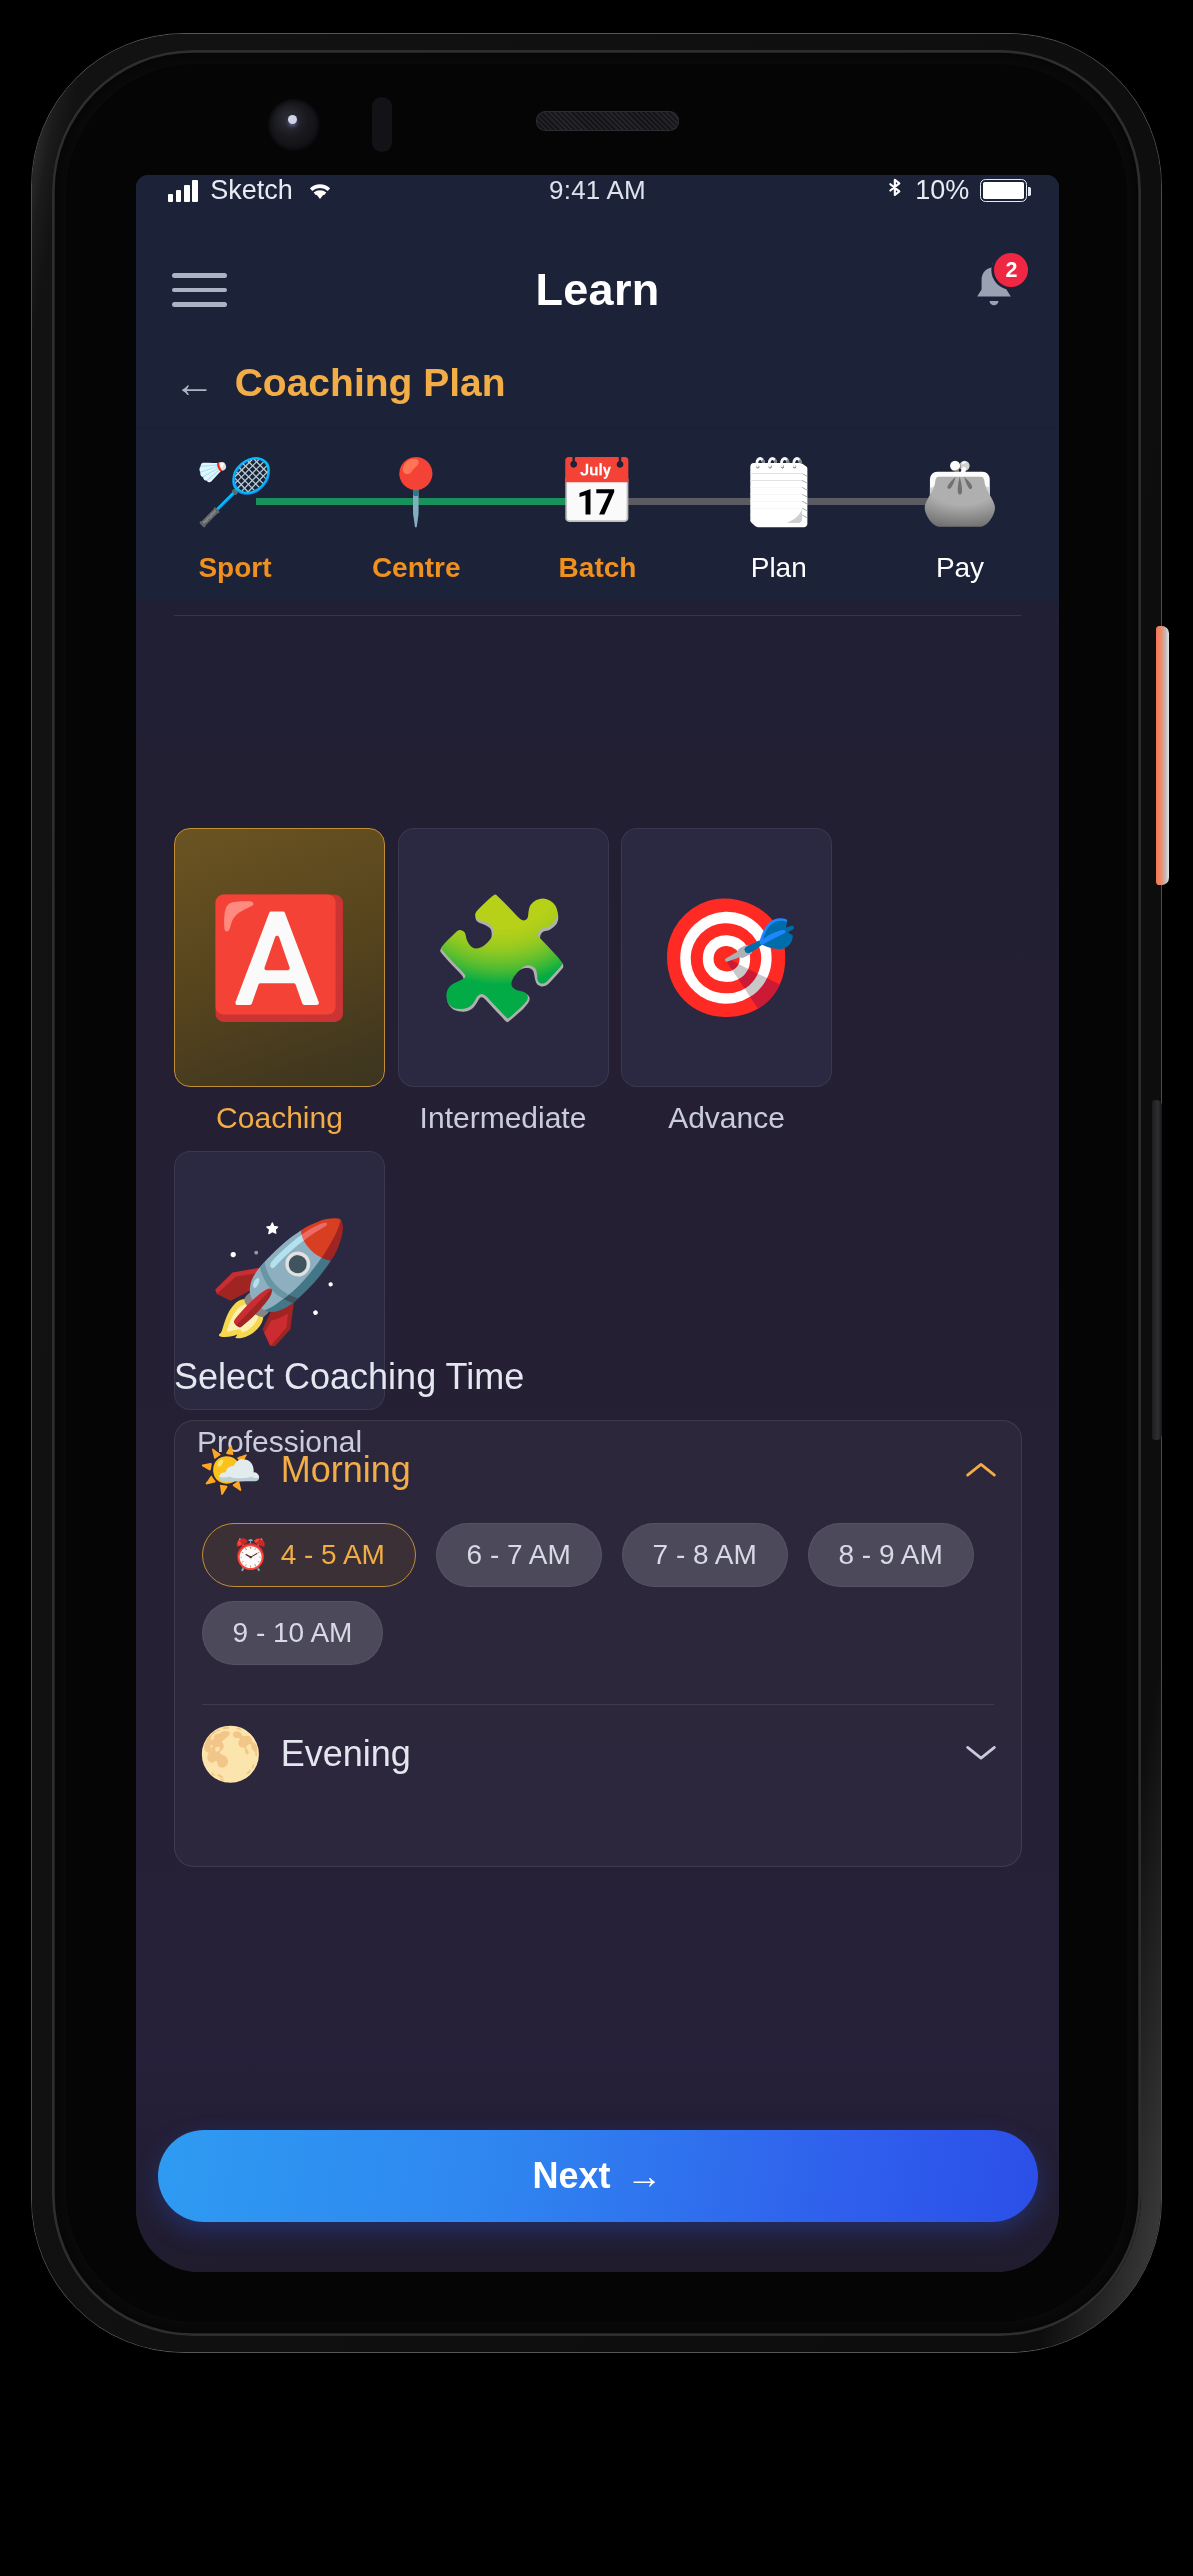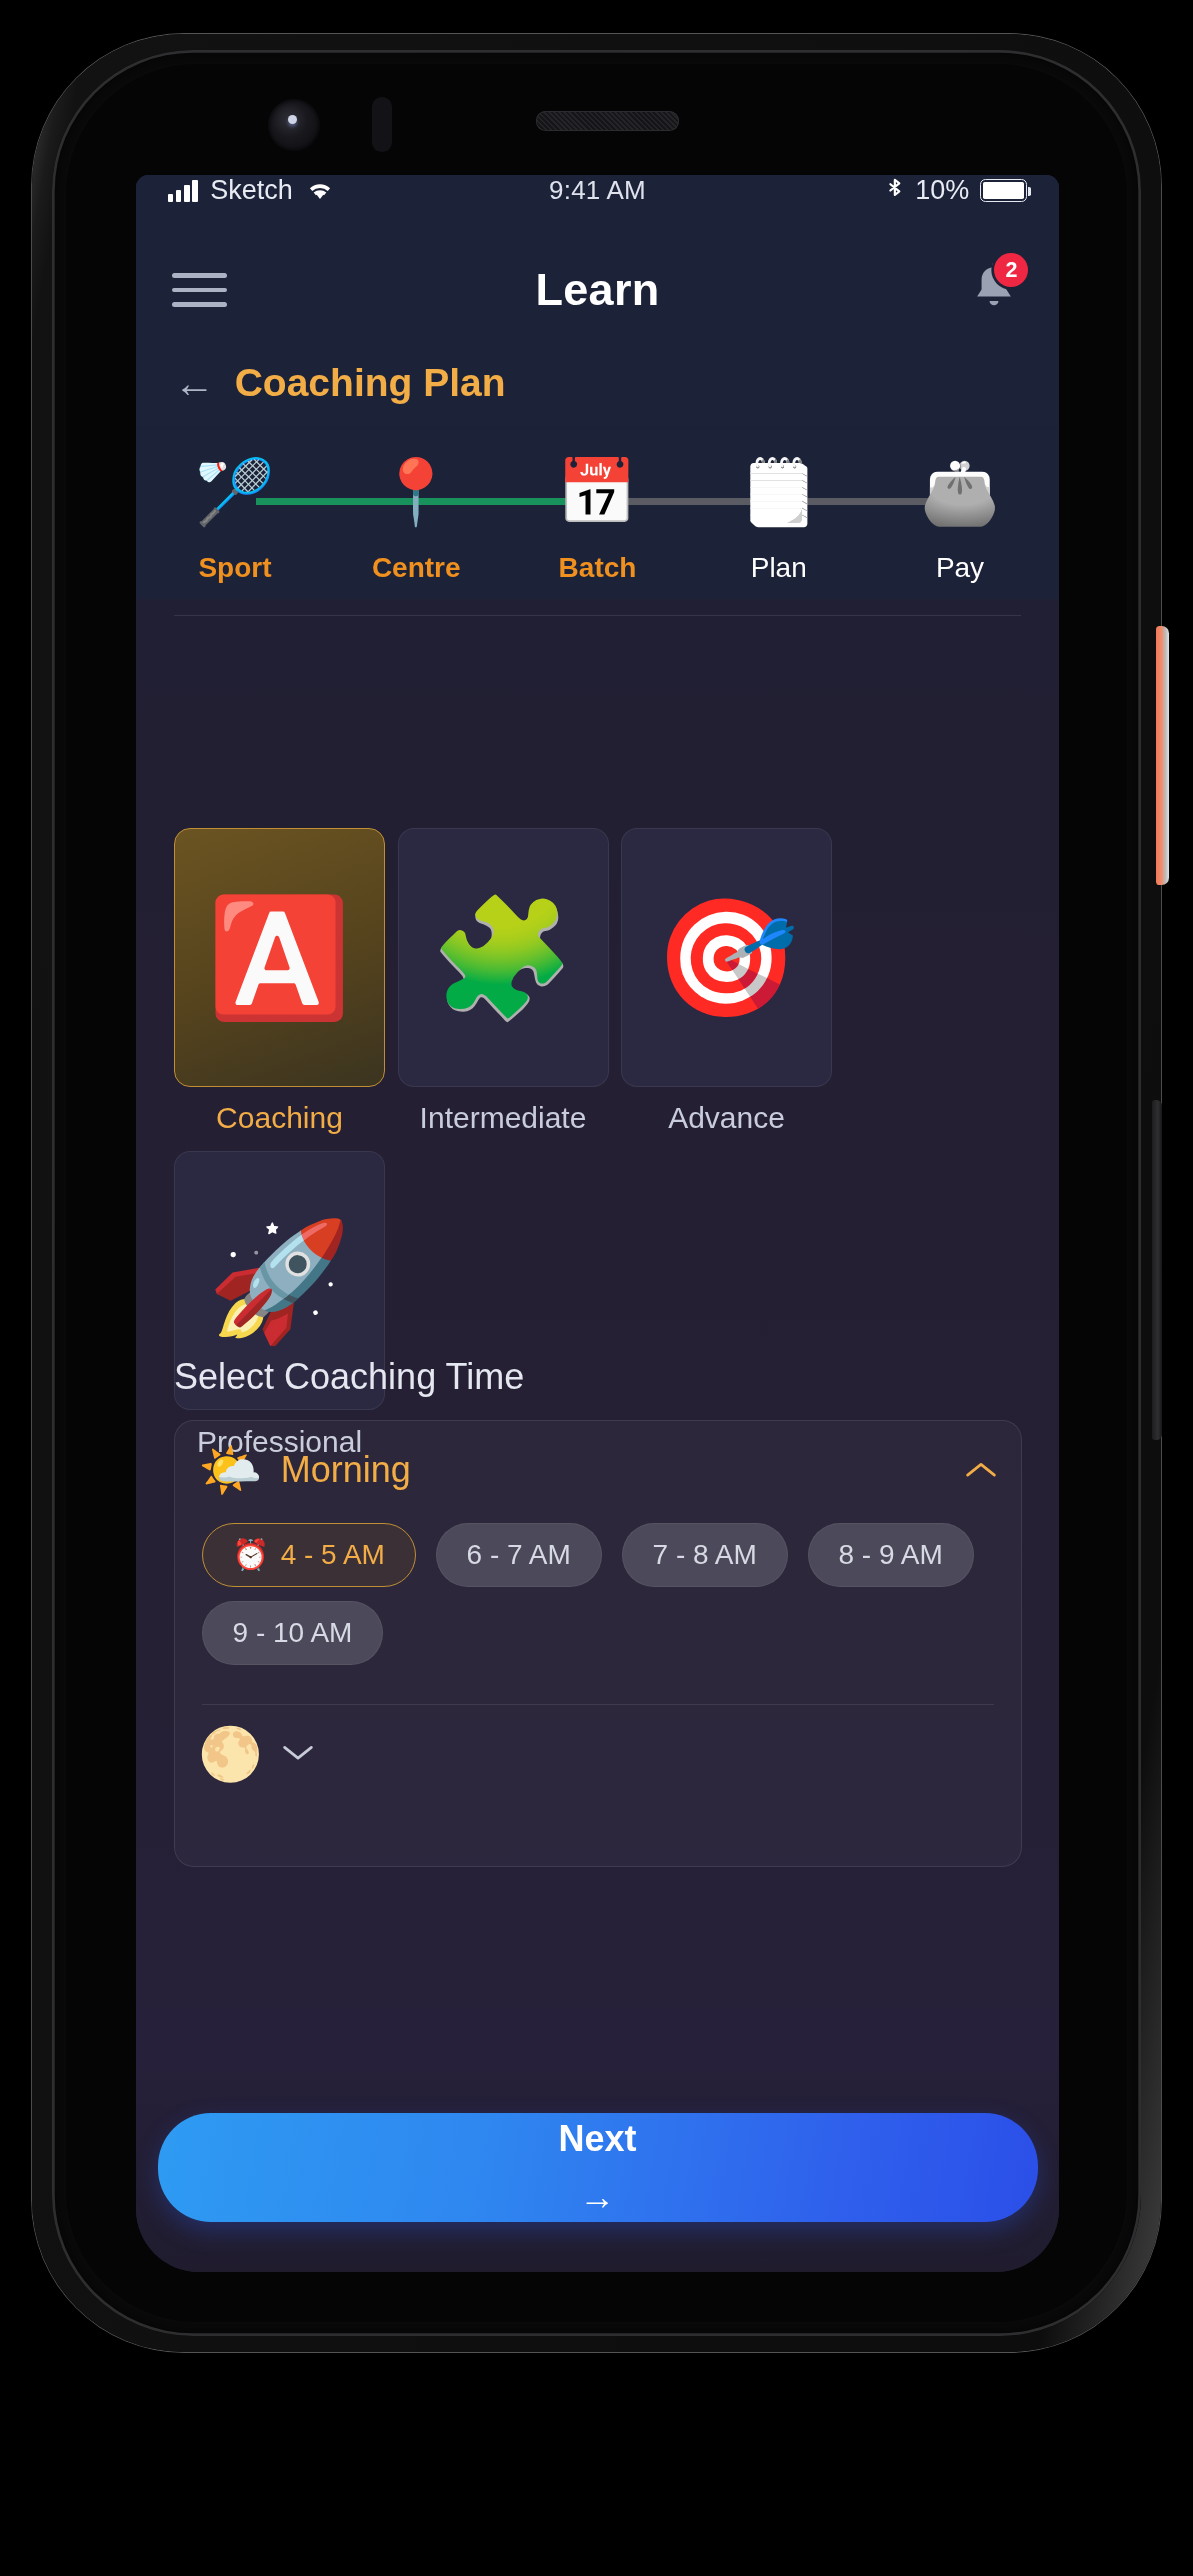--- a/index.html
+++ b/index.html
@@ -252,28 +252,27 @@
   }
   .slot-emoji { font-size: 30px; line-height: 1; }
 
   .inner-divider {
     margin: 0 3.6px; height: 0.9px; background: rgba(255,255,255,.09);
   }
 
   
   .nextbtn {
     position: absolute; left: 21.5px; bottom: 50px;
-    width: 880px; height: 109px; border-radius: 53px;
+    width: 880px; height: 92px; border-radius: 53px;
     background: linear-gradient(100deg,#2e9bf2 0%, #2f86f0 38%, #2f5fec 78%, #2b4fe8 100%);
     color: #ffffff; font-size: 36px; font-weight: 700;
     display: flex; align-items: center; justify-content: center; gap: 16px;
     border: none; cursor: pointer;
     font-family: "Liberation Sans", sans-serif;
     box-shadow: 0 9px 25px rgba(42,90,230,.30);
-    flex-direction: column;
   }
 </style>
 </head>
 <body>
 
 <div class="stage">
 
   <div class="phone-frame"></div>
   <div class="phone-body"></div>
   <div class="phone-inner-bezel"></div>
@@ -425,20 +424,21 @@
             <div class="slot">
               <span>9 - 10 AM</span>
             </div>
           </div>
 
         <div style="height:39px"></div>
         <div class="inner-divider"></div>
 
         <div class="time-head">
           <span class="time-emoji">🌕</span>
+          <span class="time-name off">Evening</span>
           <span class="chev off">
             <svg width="34" height="21.5" viewBox="0 0 38 24">
               <path d="M4 6l15 12L34 6" fill="none" stroke="#c8ccd8" stroke-width="3" stroke-linecap="round" stroke-linejoin="round"></path>
             </svg>
           </span>
         </div>
       </div>
 
       <button class="nextbtn">
         <span>Next</span>

